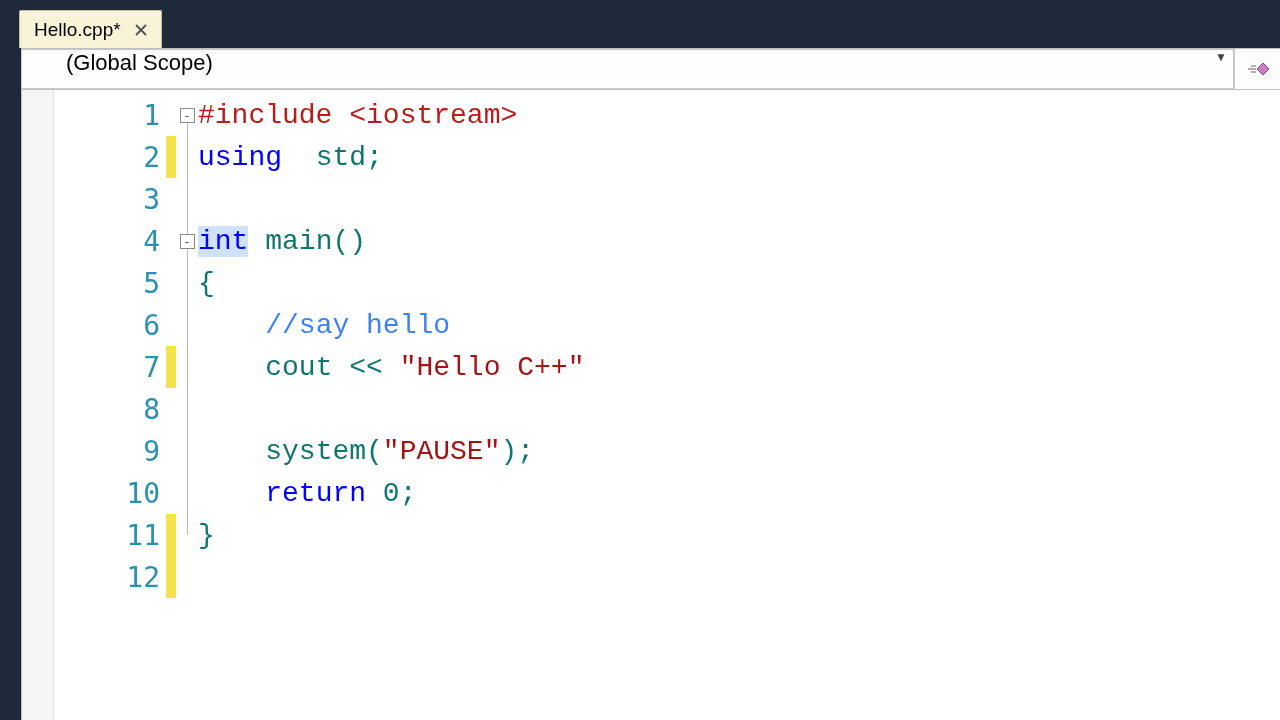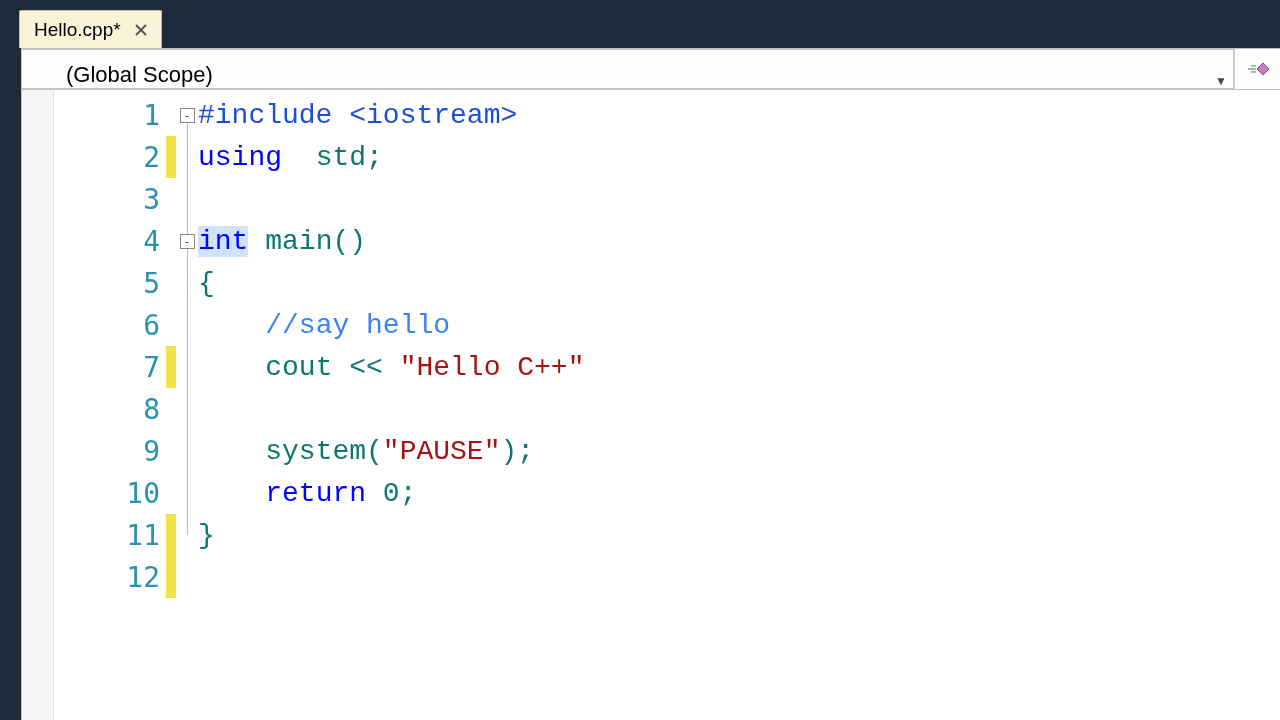--- a/index.html
+++ b/index.html
@@ -56,21 +56,21 @@
     background: #fff;
     height: 42px;
     display: flex;
     border-top: 1px solid #c0c0c0;
     border-bottom: 1px solid #c0c0c0;
     margin-left: 12px;
   }
   .scope-dropdown {
     flex: 1;
     display: flex;
-    align-items: flex-end;
+    align-items: flex-start;
     justify-content: space-between;
     border: 1px solid #c8c8c8;
     background: #fdfdfd;
     padding: 0 6px 0 44px;
     font-family: 'Segoe UI', Tahoma, sans-serif;
     font-size: 22px;
     color: #000;
     cursor: pointer;
   }
   .scope-arrow { color: #444; font-size: 12px; }
@@ -170,21 +170,21 @@
   }
   .code-line {
     height: 42px;
     display: flex;
     align-items: center;
     font-size: 28px;
     font-family: Consolas, 'Courier New', monospace;
     white-space: pre;
     color: #000;
   }
-  .tok-pre   { color: #1d4ed8; }
+  .tok-pre   { color: #b91c1c; }
   .tok-kw    { color: #0000ff; }
   .tok-str   { color: #a31515; }
   .tok-com   { color: #3b82f6; }
   .tok-plain { color: #0f766e; }
   .sel {
     background: #cfe2ff;
   }
 </style>
 </head>
 <body>

